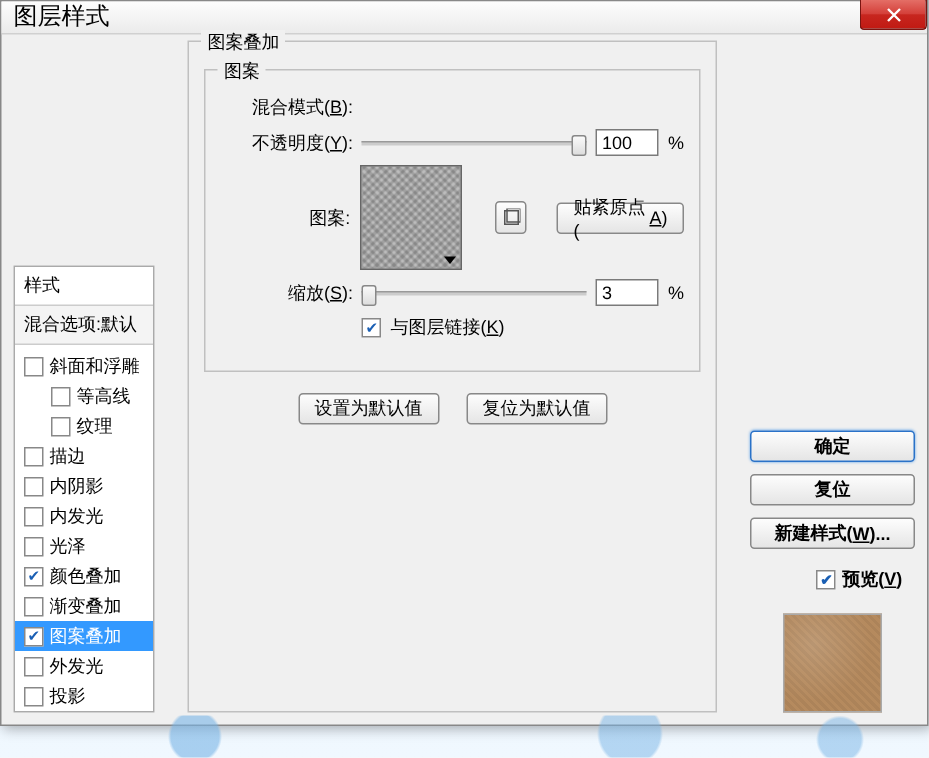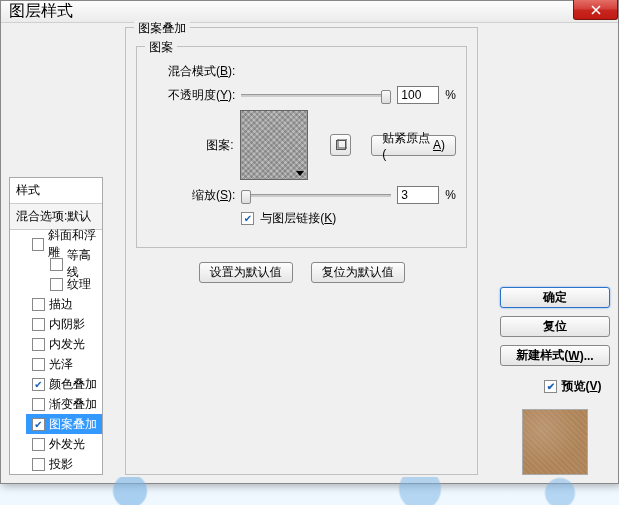--- a/index.html
+++ b/index.html
@@ -60,21 +60,21 @@
   }
   .styles-header {
     padding: 4px 6px;
     border-bottom: 1px solid #ccc;
   }
   .styles-sub {
     padding: 4px 6px;
     background: #f4f4f4;
     border-bottom: 1px solid #ccc;
   }
-  .style-list { padding-top: 4px; margin-left: 16px; }
+  .style-list { padding-top: 4px; }
   .style-item {
     display: flex;
     align-items: center;
     height: 20px;
     padding-left: 6px;
     gap: 4px;
   }
   .style-item.indent { padding-left: 24px; }
   .style-item.selected {
     background: #3399ff;

